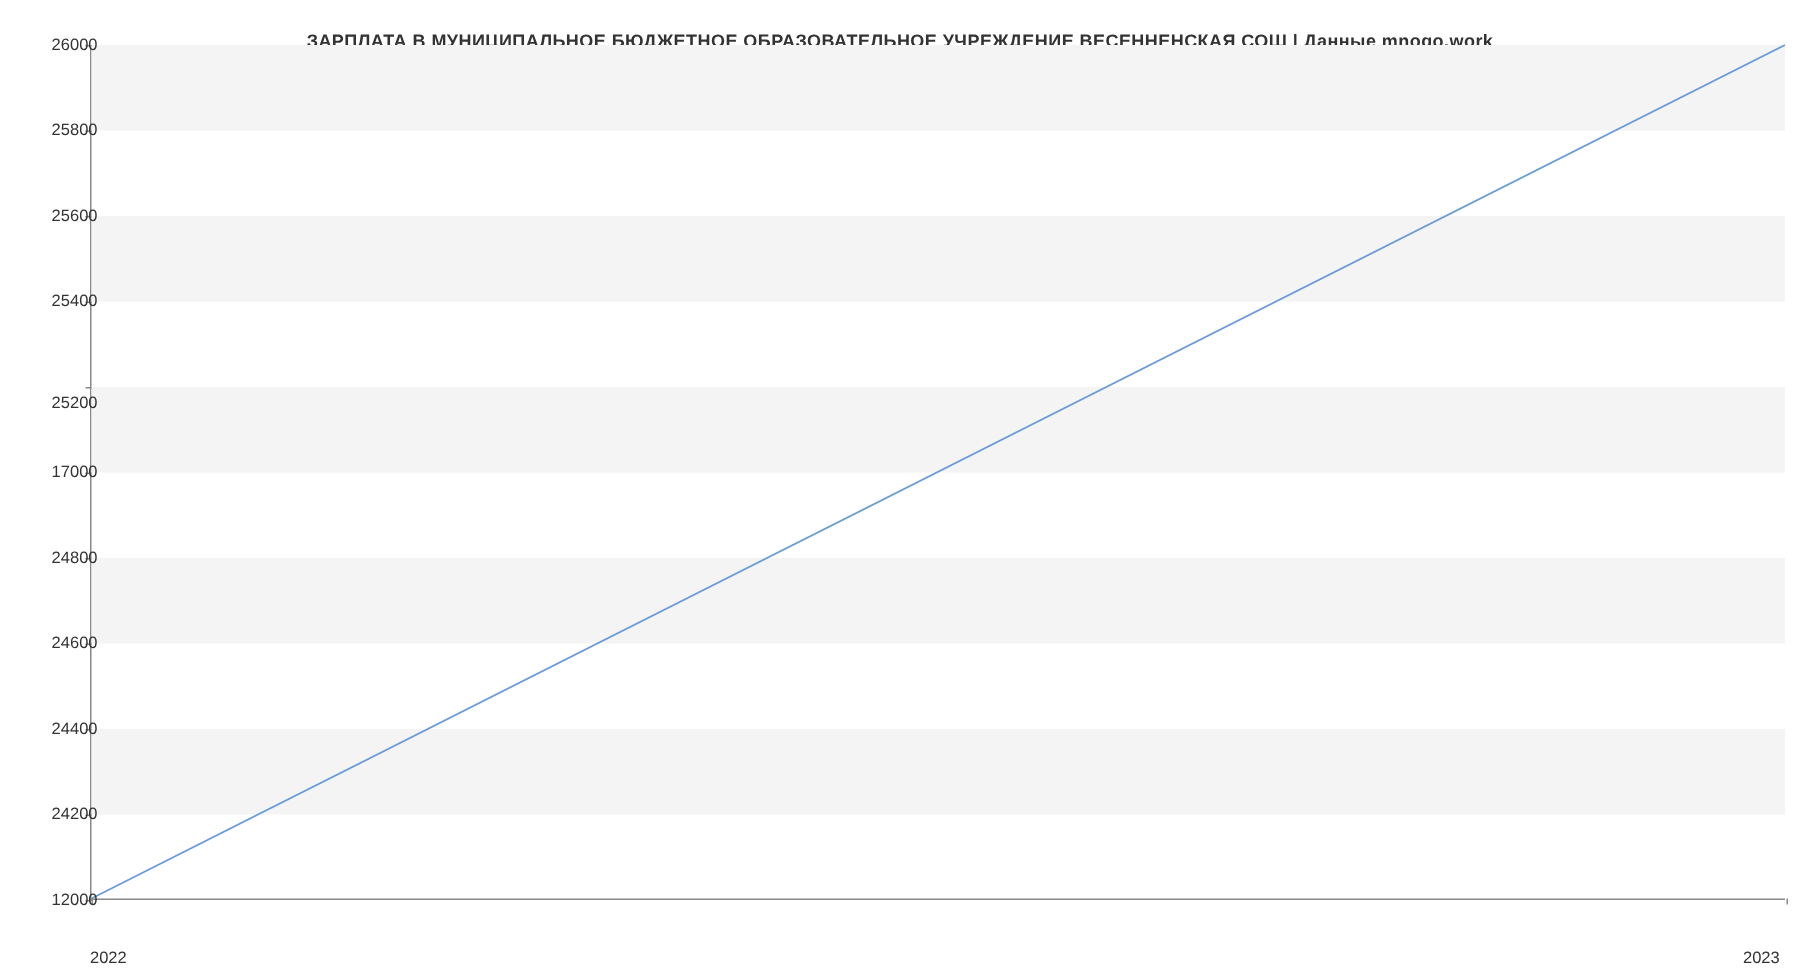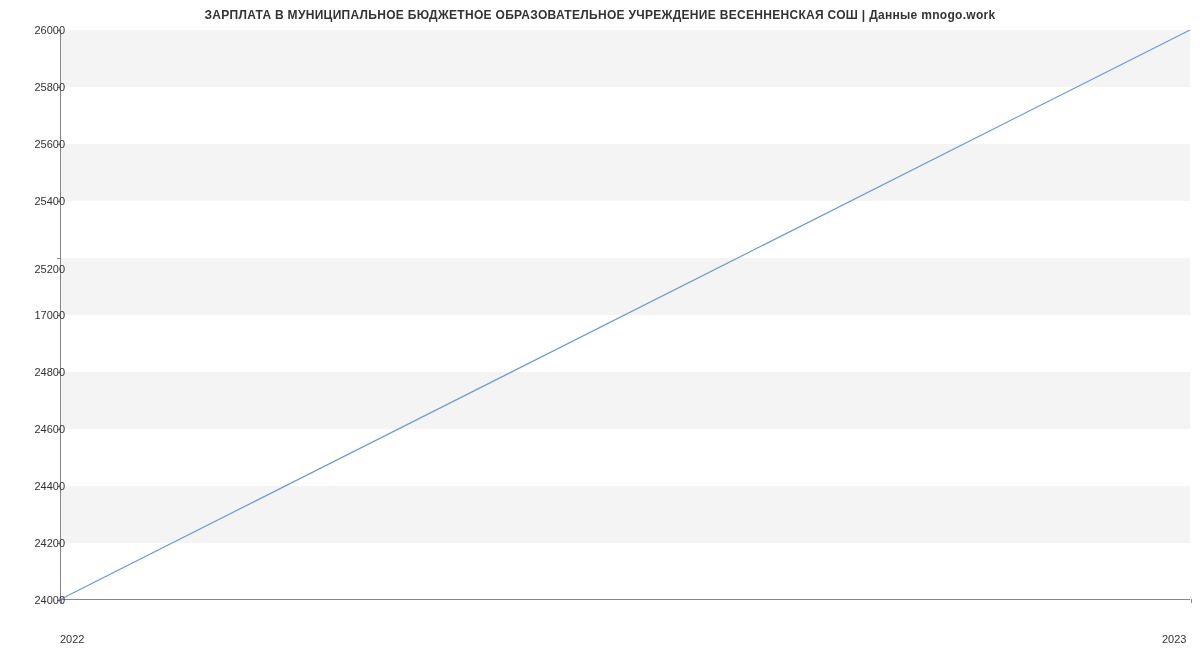--- a/index.html
+++ b/index.html
@@ -8,21 +8,21 @@
       background: #fff;
       width: 1200px;
       height: 650px;
       position: relative;
     }
     .title {
       text-align: center;
       font-size: 12px;
       font-weight: bold;
       color: #333;
-      padding-top: 8px;
+      padding-top: 20px;
       letter-spacing: 0.3px;
     }
     .chart-area {
       position: absolute;
       left: 60px;
       top: 30px;
       width: 1130px;
       height: 570px;
     }
     .plot {
@@ -103,21 +103,21 @@
       <div class="tick-mark-y" style="top: 228px;"></div>
       <div class="tick-mark-y" style="top: 171px;"></div>
       <div class="tick-mark-y" style="top: 114px;"></div>
       <div class="tick-mark-y" style="top: 57px;"></div>
       <div class="tick-mark-y" style="top: 0px;"></div>
       <div class="tick-mark-x" style="left: 0px;"></div>
       <div class="tick-mark-x" style="left: 1130px;"></div>
     </div>
 </div>
 
-<div class="y-tick" style="top: 600px;">24000</div>
+<div class="y-tick" style="top: 600px;">12000</div>
 <div class="y-tick" style="top: 543px;">24200</div>
 <div class="y-tick" style="top: 486px;">24400</div>
 <div class="y-tick" style="top: 429px;">24600</div>
 <div class="y-tick" style="top: 372px; margin-left: 28px;">24800</div>
 <div class="y-tick" style="top: 315px;">17000</div>
 <div class="y-tick" style="top: 269px;">25200</div>
 <div class="y-tick" style="top: 201px; margin-left: 28px;">25400</div>
 <div class="y-tick" style="top: 144px; margin-left: 38px;">25600</div>
 <div class="y-tick" style="top: 87px;">25800</div>
 <div class="y-tick" style="top: 30px;">26000</div>

